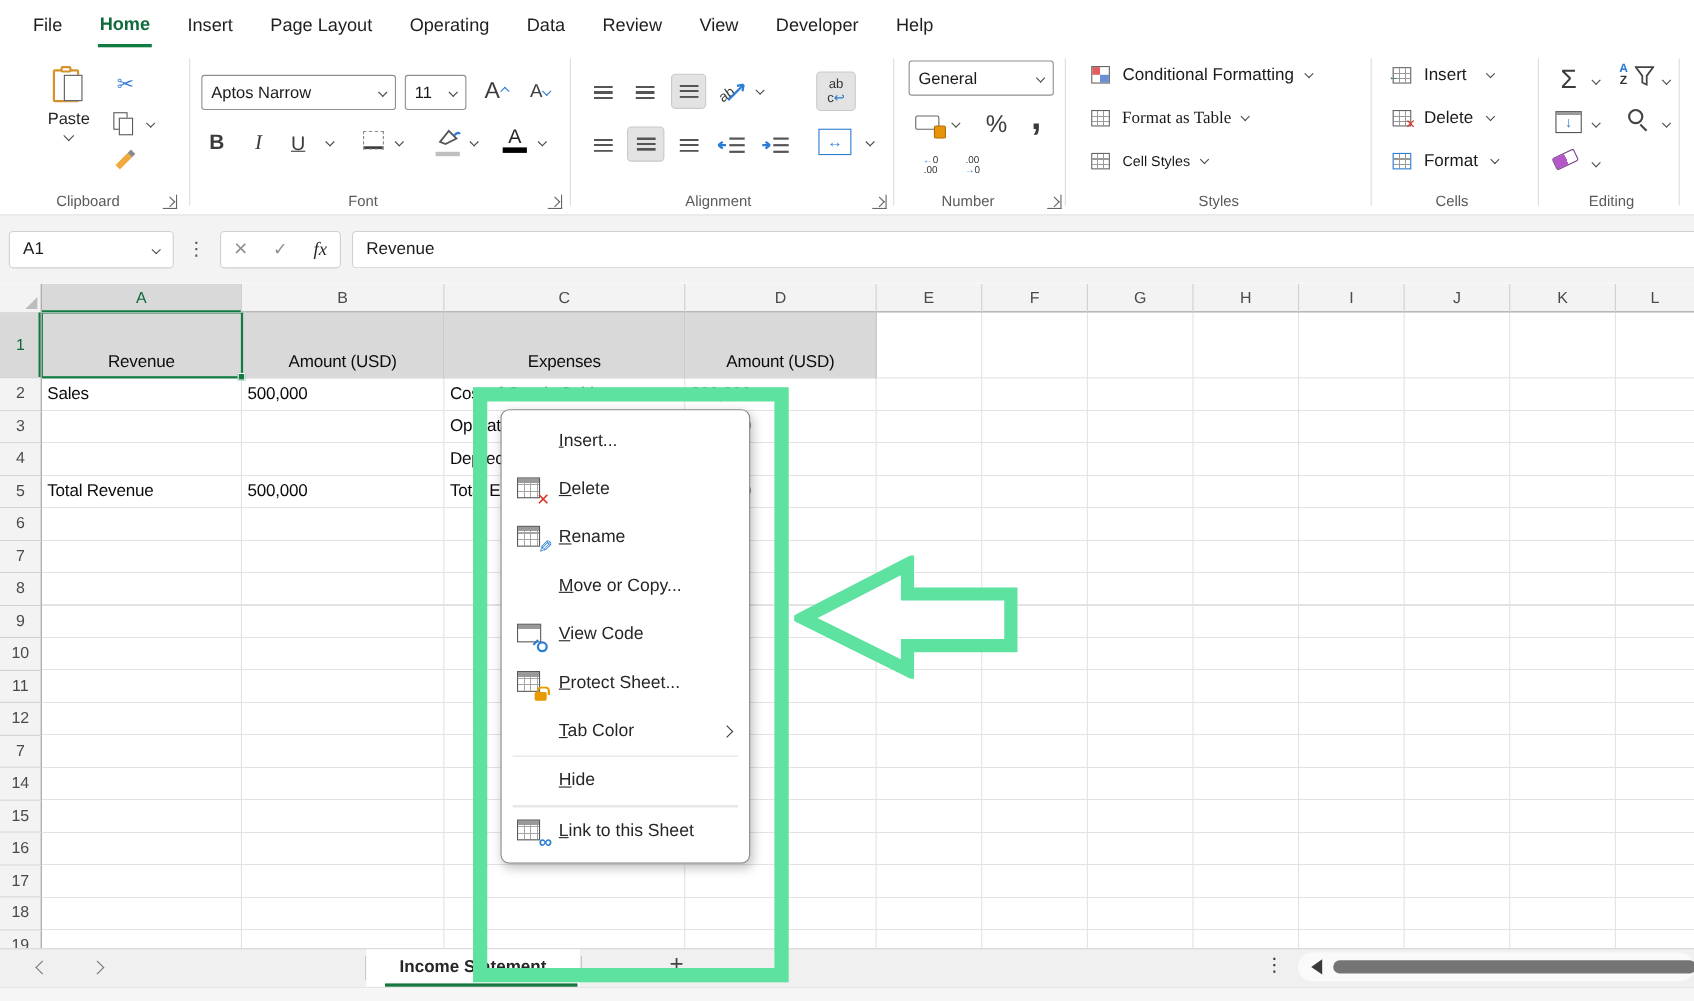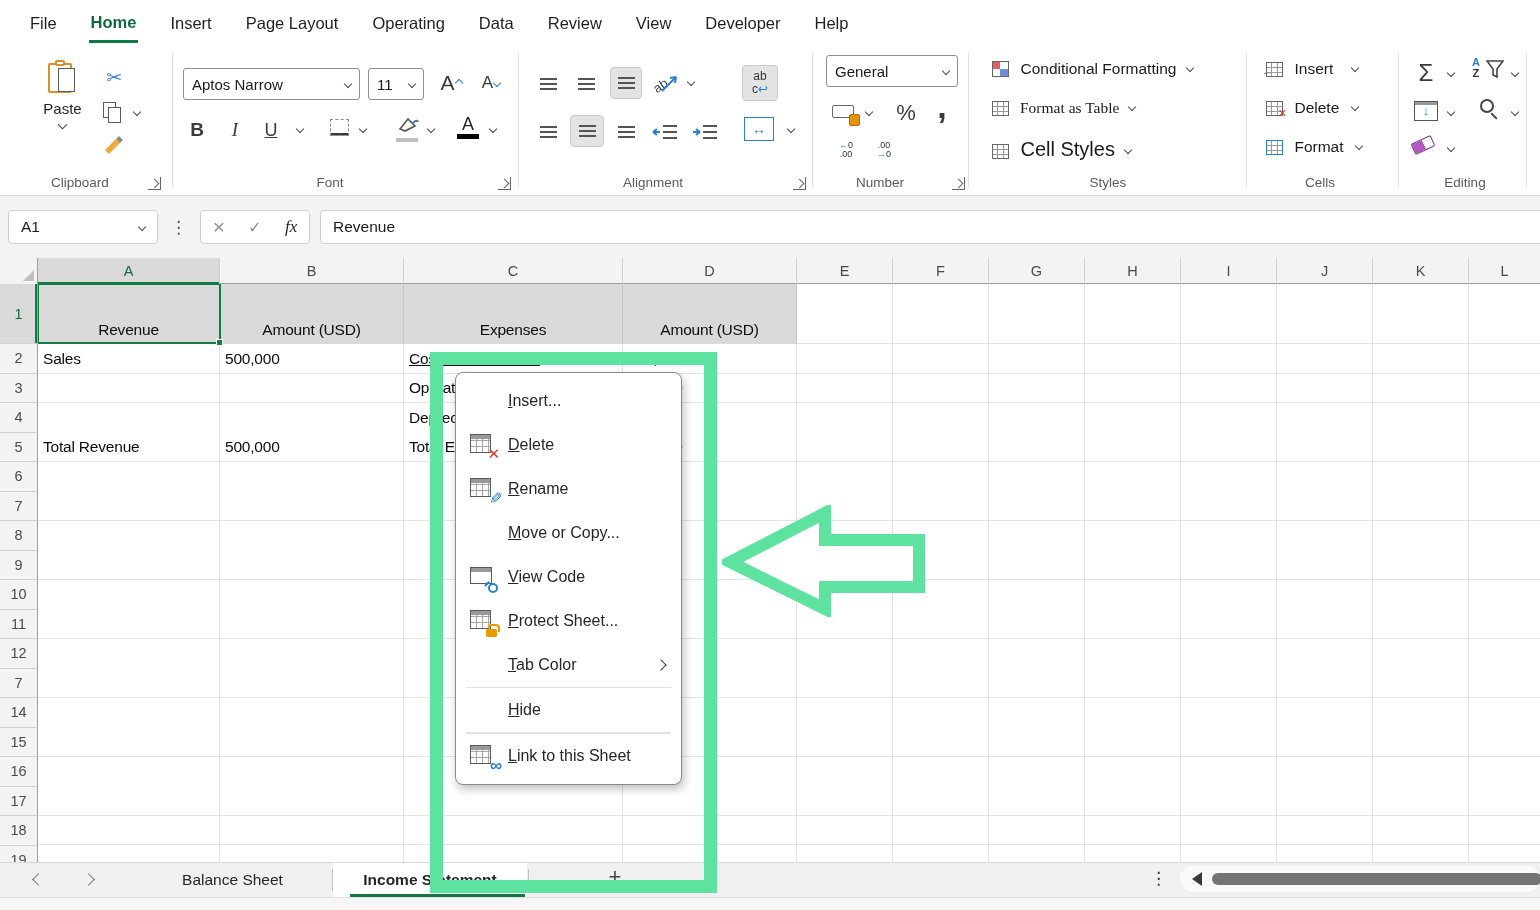--- a/index.html
+++ b/index.html
@@ -260,21 +260,21 @@
     <span style="font-size:15.5px;">Conditional Formatting</span>
     <span class="chev small" style="margin-left:6px;"></span>
   </div>
   <div class="abs" style="left:992px;top:54px;font-family:Liberation Serif, serif;">
     <span style="display:inline-block;vertical-align:-3px;margin-right:7px;"><span class="rgrid" style="display:inline-block;"></span></span>
     <span style="font-size:15.5px;">Format as Table</span>
     <span class="chev small" style="margin-left:6px;"></span>
   </div>
   <div class="abs" style="left:992px;top:93px;">
     <span style="display:inline-block;vertical-align:-3px;margin-right:7px;"><span class="rgrid" style="display:inline-block;"></span></span>
-    <span style="font-size:20px;">Cell Styles</span>
+    <span style="font-size:13px;">Cell Styles</span>
     <span class="chev small" style="margin-left:6px;"></span>
   </div>
   <div class="glabel" style="left:1058px;width:100px;">Styles</div>
   <div class="gsep" style="left:1246px;"></div>
 
   <div class="abs" style="left:1266px;top:15px;">
     <span class="rgrid" style="display:inline-block;vertical-align:-3px;margin-right:7px;"><span style="position:absolute;left:-5px;top:3px;color:#1e7145;font-size:10px;font-weight:700;">←</span></span>
     <span style="font-size:15.5px;">Insert</span>
     <span class="chev small" style="margin-left:14px;"></span>
   </div>
@@ -351,21 +351,21 @@
         <div class="vline" style="left: 1430px;"></div>
       </div>
 
     <div class="cell hdr" style="left:0;width:182px;">Revenue</div>
     <div class="cell hdr" style="left:182px;width:184px;">Amount (USD)</div>
     <div class="cell hdr" style="left:366px;width:219px;">Expenses</div>
     <div class="cell hdr" style="left:585px;width:174px;">Amount (USD)</div>
 
     <div class="cell" style="left:0;top:60px;width:182px;height:29.5px;">Sales</div>
     <div class="cell" style="left:182px;top:60px;width:184px;height:29.5px;">500,000</div>
-    <div class="cell" style="left:366px;top:60px;width:219px;height:29.5px;text-decoration:underline;">Cost of Goods Sold</div>
+    <div class="cell" style="left:366px;top:60px;width:219px;height:29.5px;">Cost of Goods Sold</div>
     <div class="cell" style="left:585px;top:60px;width:174px;height:29.5px;">200,000</div>
     <div class="cell" style="left:366px;top:89.5px;width:219px;height:29.5px;">Operating Expenses</div>
     <div class="cell" style="left:585px;top:89.5px;width:174px;height:29.5px;">100,000</div>
     <div class="cell" style="left:366px;top:119px;width:219px;height:29.5px;">Depreciation</div>
     <div class="cell" style="left:585px;top:119px;width:174px;height:29.5px;">50,000</div>
     <div class="cell" style="left:0;top:148.5px;width:182px;height:29.5px;">Total Revenue</div>
     <div class="cell" style="left:182px;top:148.5px;width:184px;height:29.5px;">500,000</div>
     <div class="cell" style="left:366px;top:148.5px;width:219px;height:29.5px;">Total Expenses</div>
     <div class="cell" style="left:585px;top:148.5px;width:174px;height:29.5px;">350,000</div>
     <div id="selbox">
@@ -470,23 +470,20 @@
 </div>
 
 <div id="annot-rect" class="abs"></div>
 <svg id="annot-arrow" class="abs" width="206" height="112" viewBox="0 0 206 112">
   <polygon points="8,57 103,8 103,35 197,35 197,82 103,82 103,104" fill="#ffffff" stroke="#5DE2A0" stroke-width="12"></polygon>
 </svg>
 
 <div id="tabbar" class="abs">
   <div class="navchev" style="left:34px;transform:rotate(45deg);"></div>
   <div class="navchev" style="left:84px;transform:rotate(-135deg);"></div>
-  <div class="sheettab" style="left:135px;width:195px;justify-content:center;">
-      <span>Balance Sheet</span>
-    </div>
   <div class="tabsep" style="left:332px;"></div>
   <div class="sheettab active" style="left:333px;width:194px;justify-content:center;">
       <span>Income Statement</span>
     </div>
   <div class="tabsep" style="left:528px;"></div>
   <div class="sheettab" style="left:560px;width:110px;justify-content:center;font-size:22px;color:#444;font-weight:400;padding:0;top:-3px;">
       <span>+</span>
     </div>
   <div style="position:absolute;left:1150px;top:5px;font-size:17px;color:#333;letter-spacing:1px;">⋮</div>
   <div id="hscroll-track">

